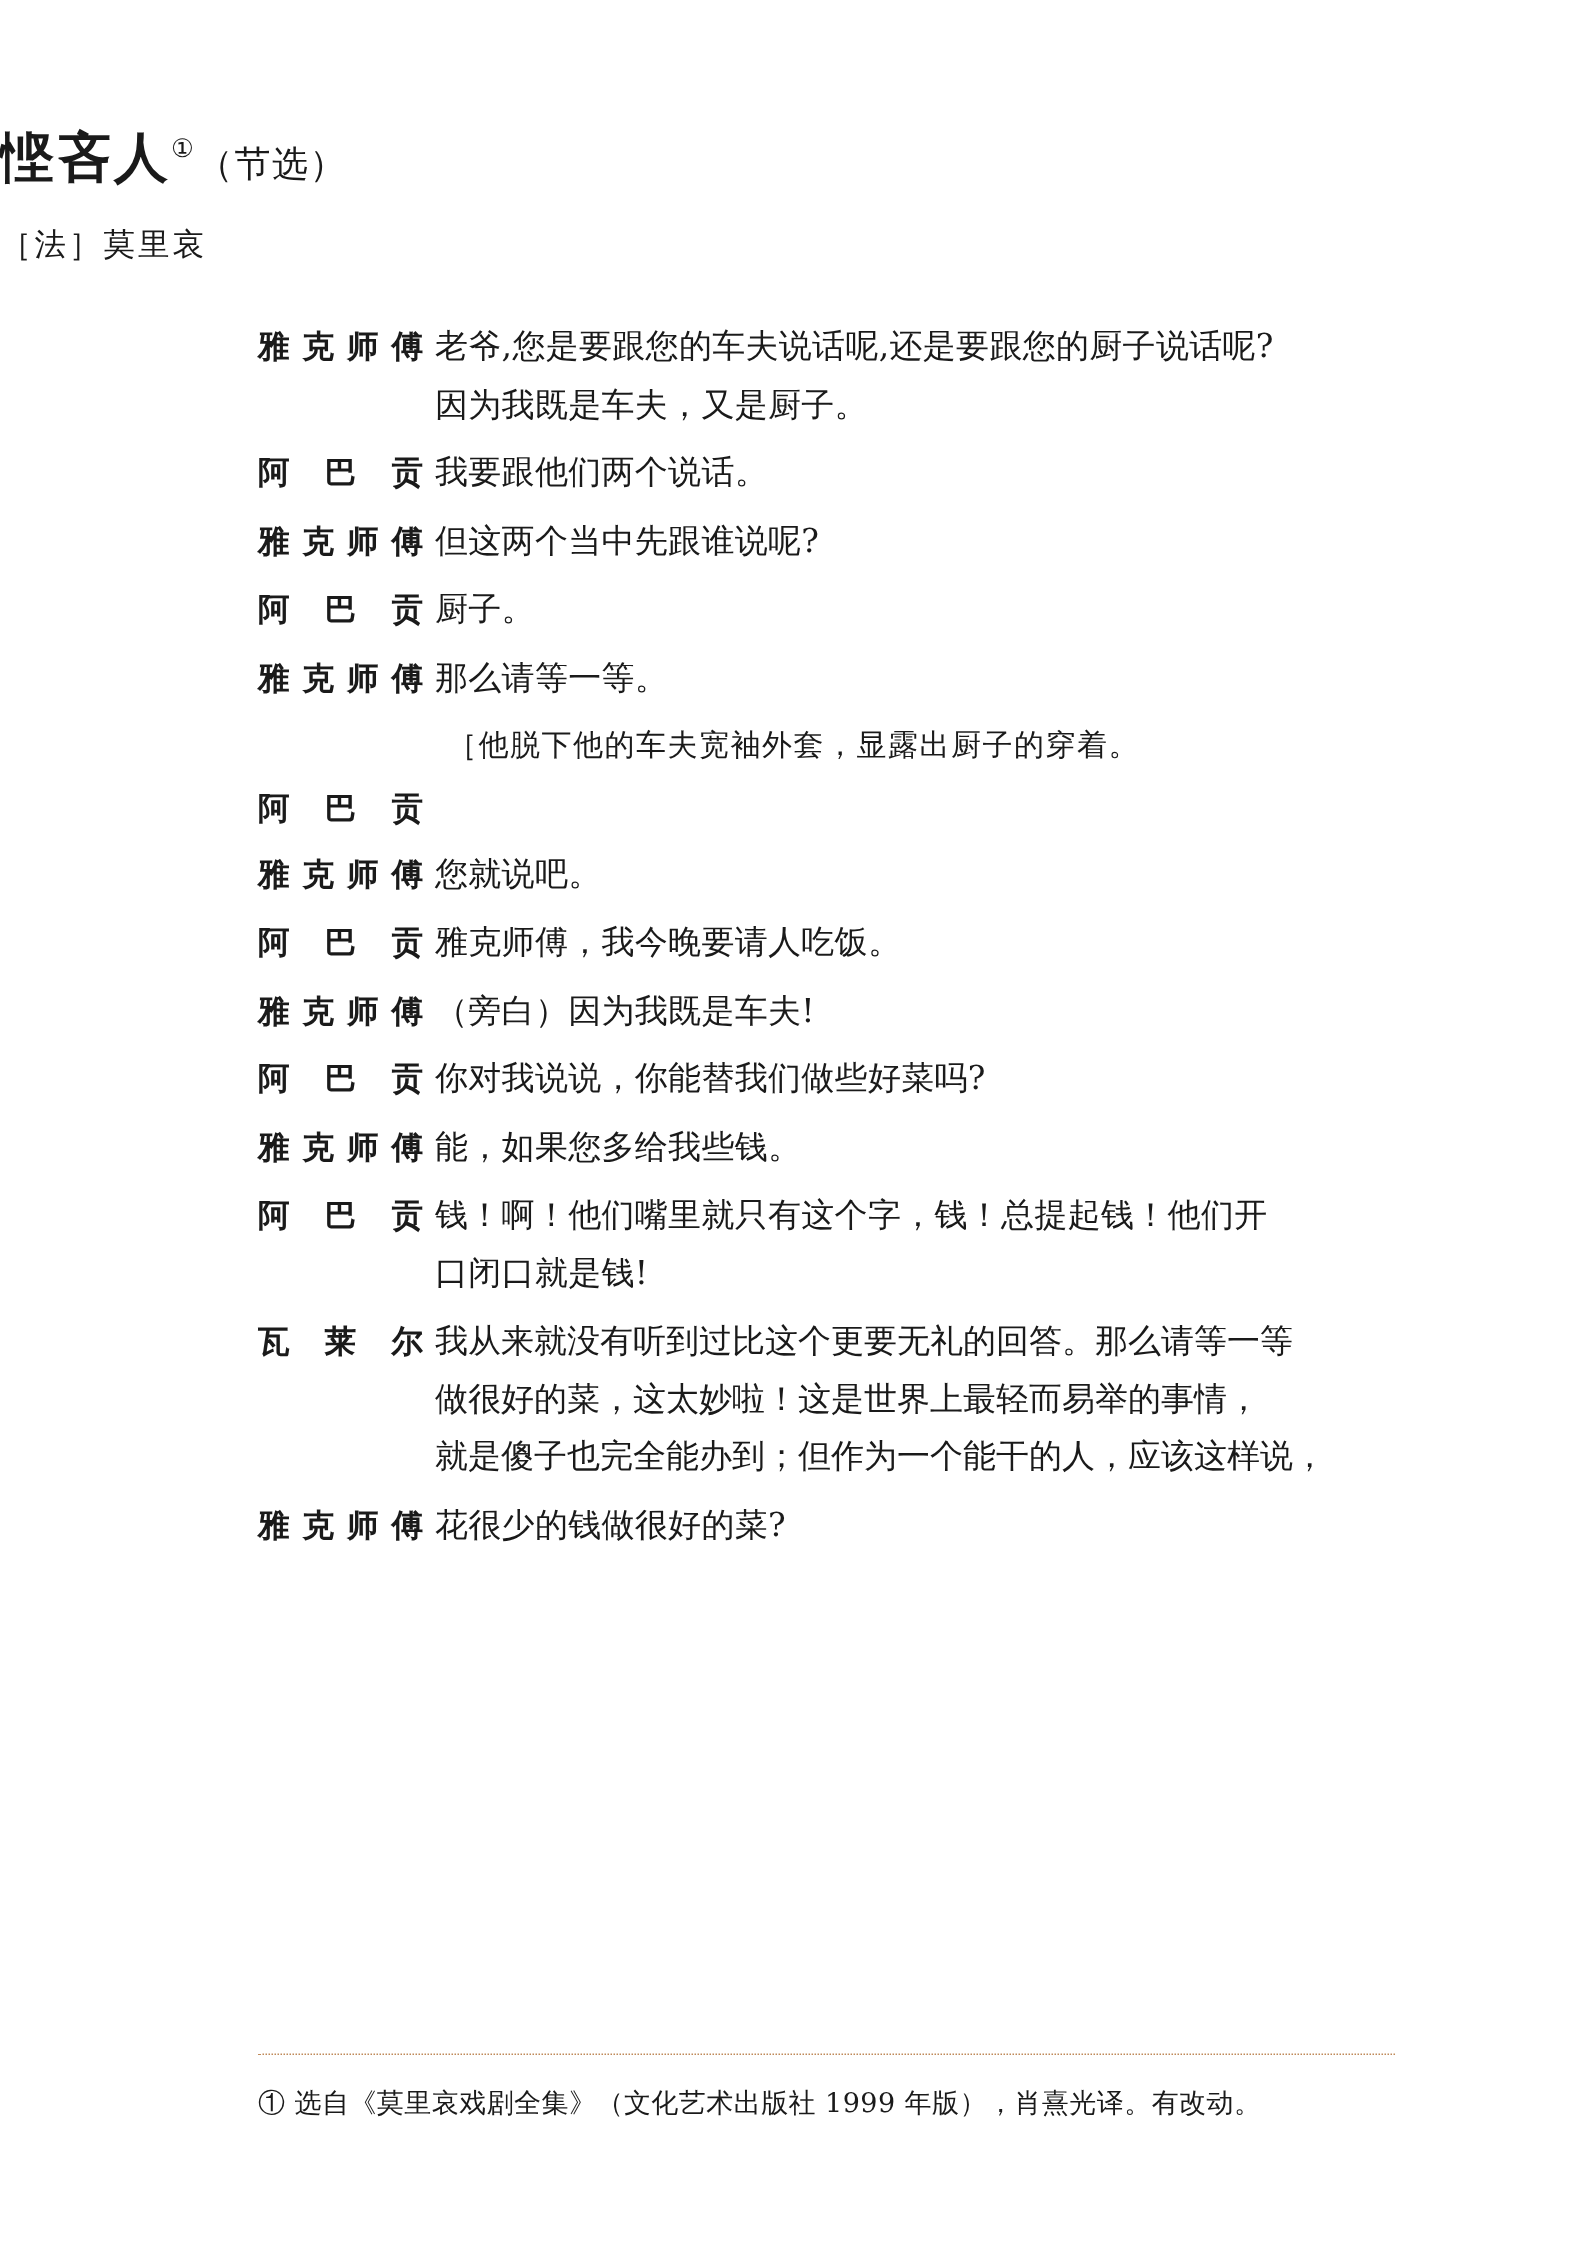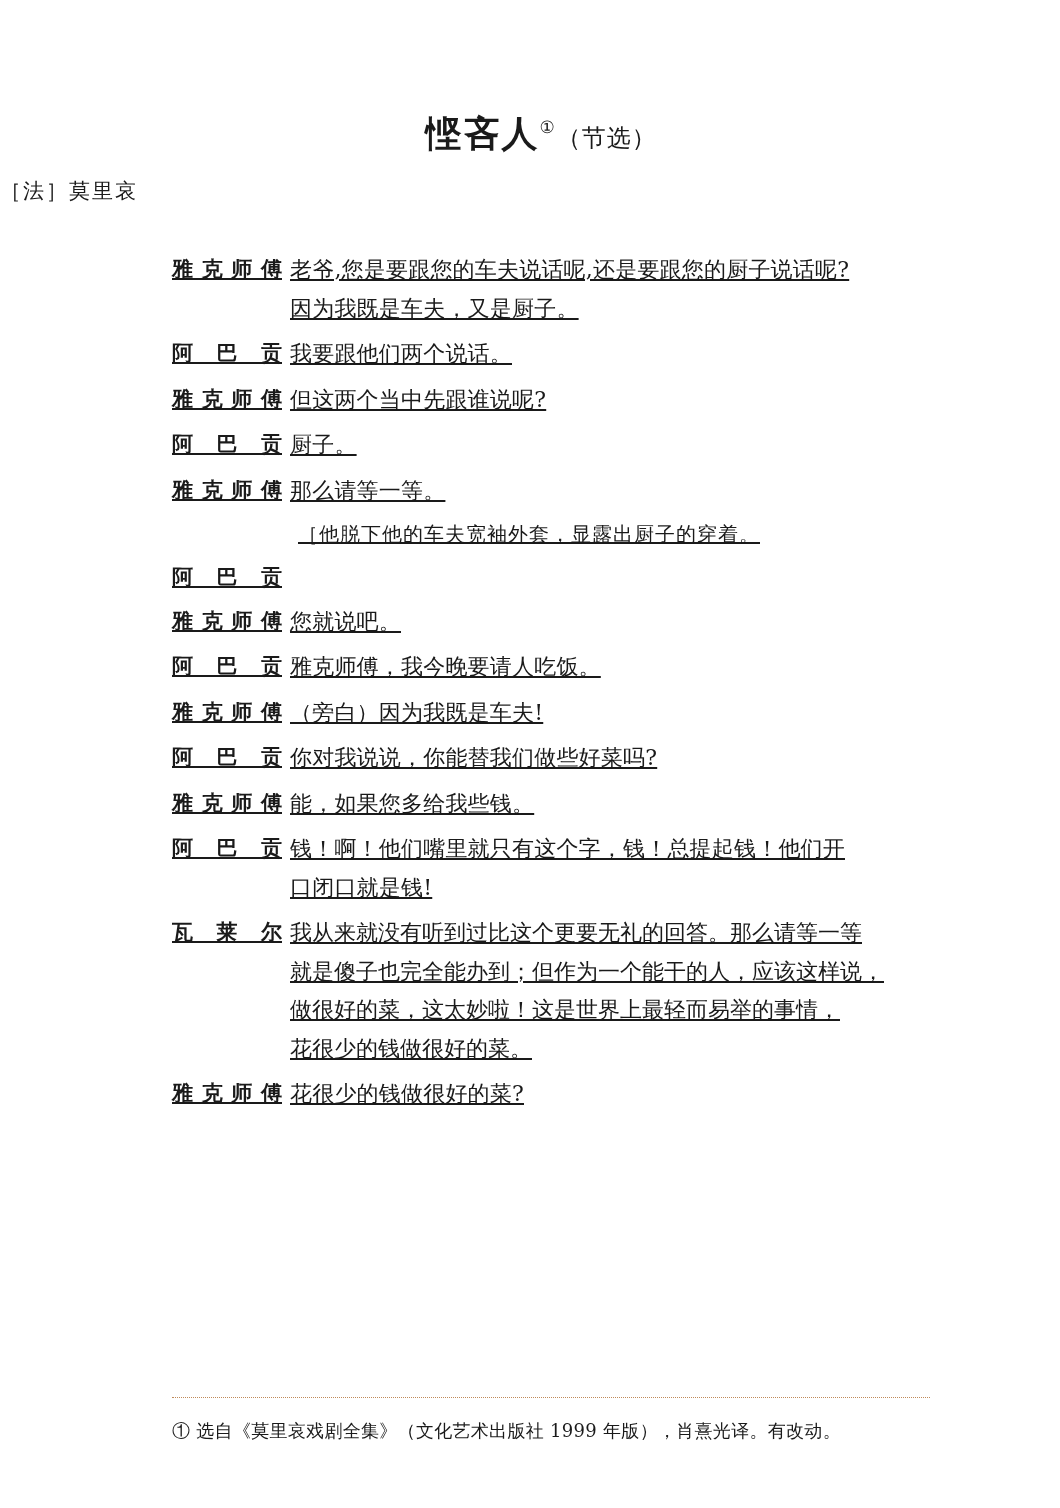--- a/index.html
+++ b/index.html
@@ -18,23 +18,22 @@
   .page {
     position: relative;
     width: 1060px;
     height: 1508px;
     box-sizing: border-box;
     padding: 0;
   }
 
   
   .title-block {
-    text-align: center;
-    margin-top: 112px;
-    padding-left: 22px;
+    text-align: left;
+    margin-top: 84px;
   }
   .title-line {
     display: inline-block;
     font-size: 35px;
     font-weight: bold;
     letter-spacing: 2px;
     line-height: 1.2;
     font-family: "DejaVu Serif", "Liberation Serif", serif;
   }
   .title-main {
@@ -53,24 +52,23 @@
   }
   .author-line {
     text-align: left;
     margin-top: 22px;
     font-size: 21px;
     letter-spacing: 2px;
   }
 
   
   .dialogue {
-    margin-top: 46px;
+    margin-top: 36px;
     padding-left: 172px;
     padding-right: 88px;
-    text-decoration: underline;
   }
   .line {
     display: flex;
     align-items: flex-start;
     margin-bottom: 7px;
   }
   .speaker {
     width: 118px;
     min-width: 118px;
     font-size: 21px;
@@ -199,23 +197,22 @@
       <div class="speech">
         <div>钱！啊！他们嘴里就只有这个字，钱！总提起钱！他们开</div>
         <div>口闭口就是钱!</div>
       </div>
     </div>
 
     <div class="line">
       <div class="speaker">瓦莱尔</div>
       <div class="speech narrow">
         <div>我从来就没有听到过比这个更要无礼的回答。那么请等一等</div>
+        <div>做很好的菜，这太妙啦！这是世界上最轻而易举的事情，</div>
         <div>就是傻子也完全能办到；但作为一个能干的人，应该这样说，</div>
-        <div>做很好的菜，这太妙啦！这是世界上最轻而易举的事情，</div>
-        <div>花很少的钱做很好的菜。</div>
       </div>
     </div>
 
     <div class="line">
       <div class="speaker">雅克师傅</div>
       <div class="speech">花很少的钱做很好的菜?</div>
     </div>
 
   </div>
 

